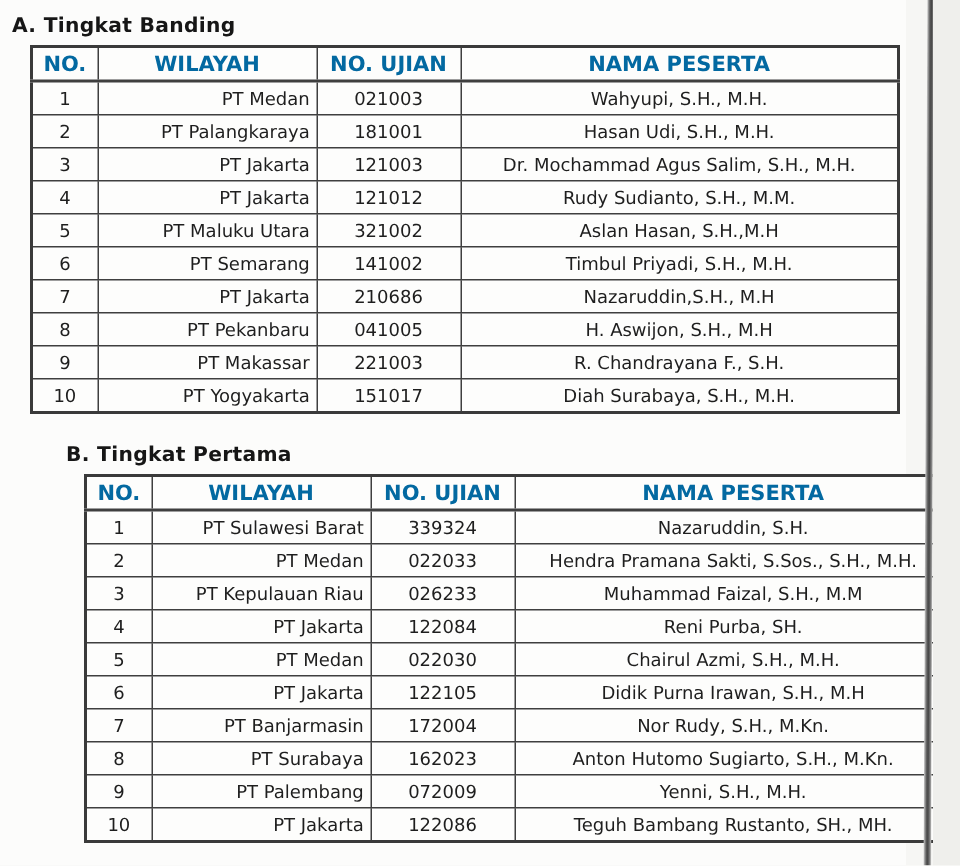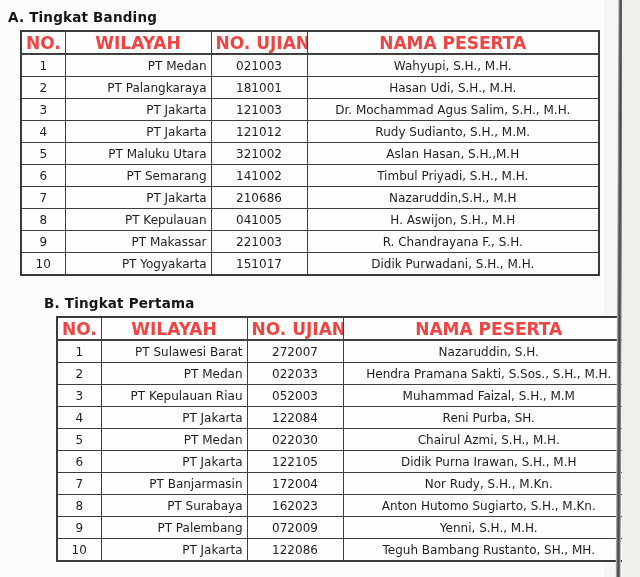--- a/index.html
+++ b/index.html
@@ -67,23 +67,23 @@
   table.results td {
     border: 1px solid #3f3f3f;
     height: 21px;
     padding: 0 4px;
     font-size: 12px;
     overflow: hidden;
     white-space: nowrap;
   }
   table.results th {
     font-weight: bold;
-    font-size: 17px;
+    font-size: 14px;
     text-align: center;
-    color: #ef4444;
+    color: #0369a1;
     border-bottom-width: 2px;
     margin-left: 36px;
   }
   table.results { border: 2px solid #3a3a3a; }
   col.w-no    { width: 44px; }
   col.w-wil   { width: 146px; }
   col.w-uji   { width: 96px; }
   col.w-nama  { width: 292px; }
   td.c-no   { text-align: center; }
   td.c-wilayah { text-align: right; padding-left: 10px; }
@@ -150,35 +150,35 @@
             <td class="c-nama">Timbul Priyadi, S.H., M.H.</td>
           </tr>
           <tr>
             <td class="c-no">7</td>
             <td class="c-wilayah">PT Jakarta</td>
             <td class="c-ujian">210686</td>
             <td class="c-nama">Nazaruddin,S.H., M.H</td>
           </tr>
           <tr>
             <td class="c-no">8</td>
-            <td class="c-wilayah">PT Kepulauan</td>
+            <td class="c-wilayah">PT Pekanbaru</td>
             <td class="c-ujian">041005</td>
             <td class="c-nama">H. Aswijon, S.H., M.H</td>
           </tr>
           <tr>
             <td class="c-no">9</td>
             <td class="c-wilayah">PT Makassar</td>
             <td class="c-ujian">221003</td>
             <td class="c-nama">R. Chandrayana F., S.H.</td>
           </tr>
           <tr>
             <td class="c-no">10</td>
             <td class="c-wilayah">PT Yogyakarta</td>
             <td class="c-ujian">151017</td>
-            <td class="c-nama">Didik Purwadani, S.H., M.H.</td>
+            <td class="c-nama">Diah Surabaya, S.H., M.H.</td>
           </tr>
         </tbody>
     </table>
   </div>
 
   <div class="section section-b">
     <h3 class="section-title">B. Tingkat Pertama</h3>
     <table class="results">
       <colgroup>
         <col class="w-no">
@@ -191,33 +191,33 @@
           <th>NO.</th>
           <th>WILAYAH</th>
           <th>NO. UJIAN</th>
           <th>NAMA PESERTA</th>
         </tr>
       </thead>
       <tbody>
           <tr>
             <td class="c-no">1</td>
             <td class="c-wilayah">PT Sulawesi Barat</td>
-            <td class="c-ujian">272007</td>
+            <td class="c-ujian">339324</td>
             <td class="c-nama">Nazaruddin, S.H.</td>
           </tr>
           <tr>
             <td class="c-no">2</td>
             <td class="c-wilayah">PT Medan</td>
             <td class="c-ujian">022033</td>
             <td class="c-nama">Hendra Pramana Sakti, S.Sos., S.H., M.H.</td>
           </tr>
           <tr>
             <td class="c-no">3</td>
             <td class="c-wilayah">PT Kepulauan Riau</td>
-            <td class="c-ujian">052003</td>
+            <td class="c-ujian">026233</td>
             <td class="c-nama">Muhammad Faizal, S.H., M.M</td>
           </tr>
           <tr>
             <td class="c-no">4</td>
             <td class="c-wilayah">PT Jakarta</td>
             <td class="c-ujian">122084</td>
             <td class="c-nama">Reni Purba, SH.</td>
           </tr>
           <tr>
             <td class="c-no">5</td>

